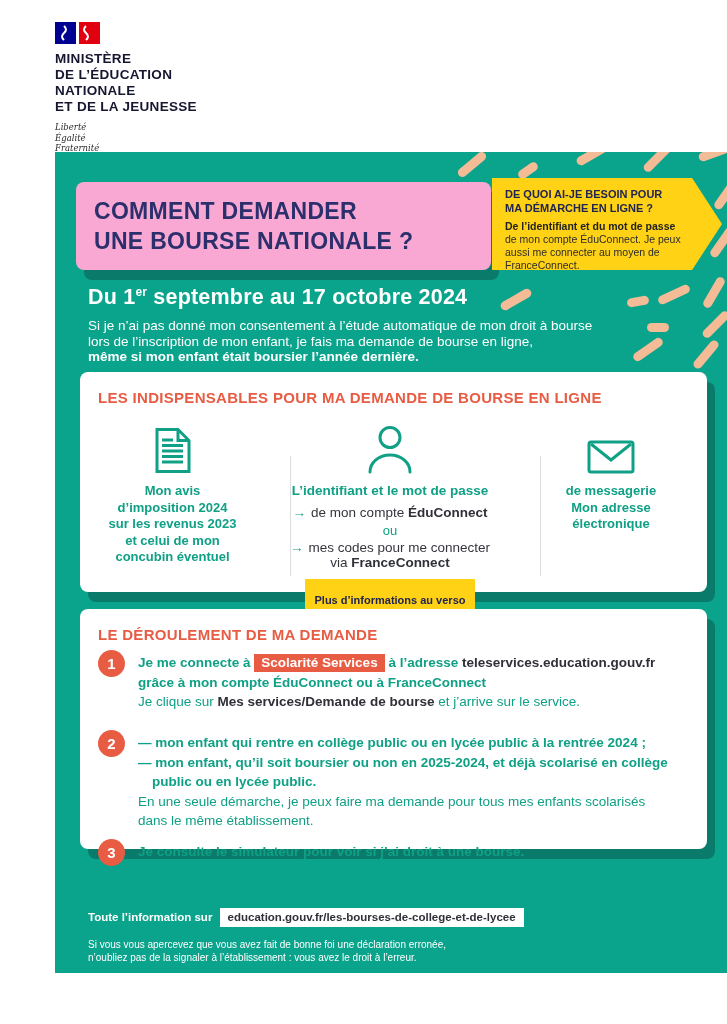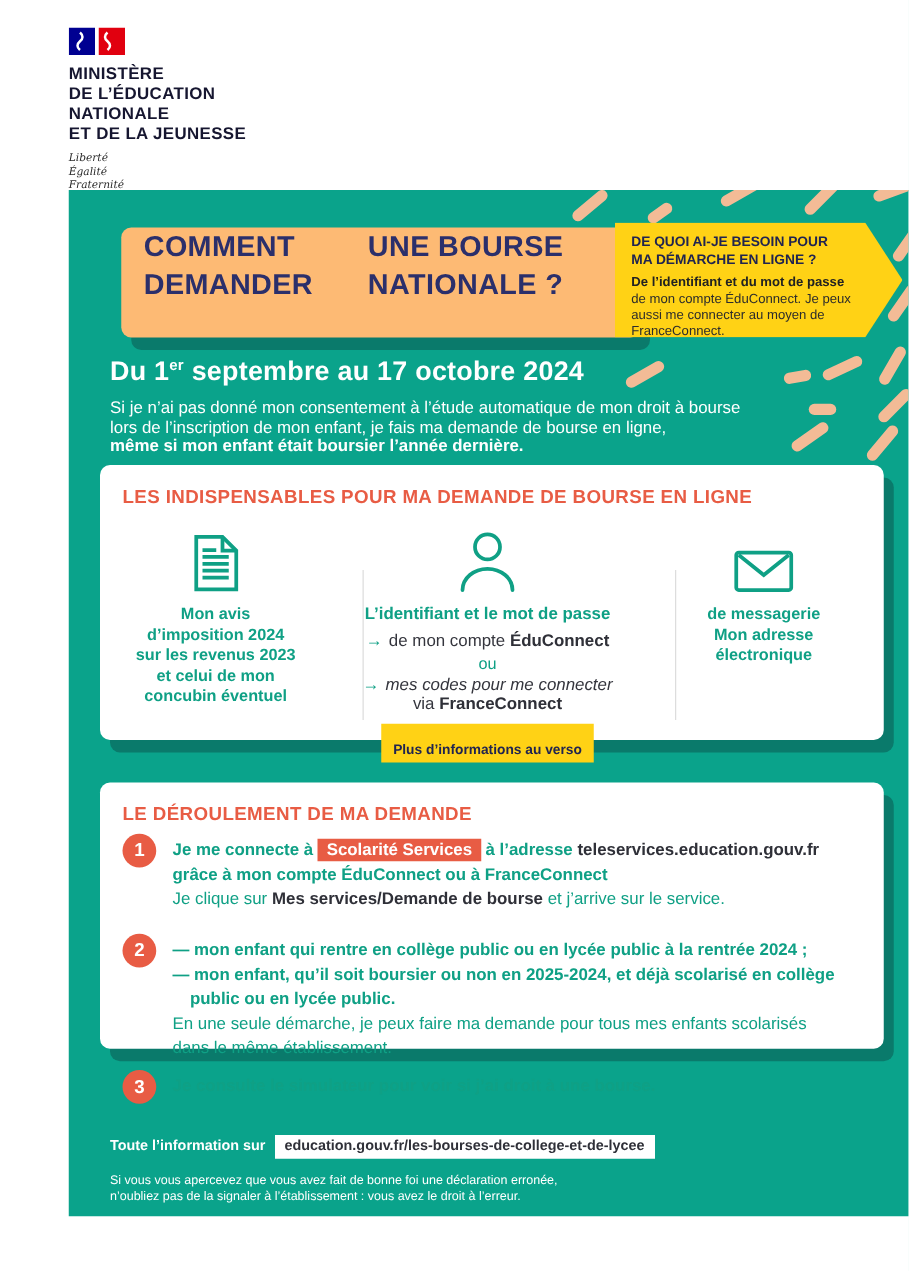--- a/index.html
+++ b/index.html
@@ -19,39 +19,39 @@
   .confetti.s { width:22px; }
   .c1{left:400px;top:8px;transform:rotate(-40deg);} .c2{left:462px;top:14px;transform:rotate(-35deg);}
   .c3{left:520px;top:-2px;transform:rotate(-30deg);} .c4{left:585px;top:2px;transform:rotate(-45deg);}
   .c5{left:643px;top:-4px;transform:rotate(-20deg);} .c6{left:654px;top:38px;transform:rotate(-55deg);}
   .c7{left:650px;top:86px;transform:rotate(-55deg);} .c8{left:642px;top:136px;transform:rotate(-60deg);}
   .c9{left:384px;top:53px;transform:rotate(-75deg);} .c10{left:444px;top:143px;transform:rotate(-30deg);}
   .c11{left:602px;top:138px;transform:rotate(-25deg);} .c12{left:572px;top:145px;transform:rotate(-10deg);}
   .c13{left:644px;top:168px;transform:rotate(-45deg);} .c14{left:592px;top:171px;transform:rotate(0deg);}
   .c15{left:576px;top:193px;transform:rotate(-35deg);} .c16{left:634px;top:198px;transform:rotate(-50deg);}
 
-  .title-card { position:absolute; left:42px; top:30px; width:415px; height:88px; background:#fdba74; border-radius:8px;
-    box-shadow:8px 10px 0 #0A7A6B; display:flex; flex-direction:row; justify-content:center; padding-left:18px; }
+  .title-card { position:absolute; left:21px; top:30px; width:415px; height:88px; background:#f9a8d4; border-radius:8px;
+    box-shadow:8px 10px 0 #0A7A6B; display:flex; flex-direction:column; justify-content:center; padding-left:18px; }
   .title-card div { color:#2B2F6B; font-weight:800; font-size:23px; line-height:30px; letter-spacing:.3px; }
 
   .callout { position:absolute; left:437px; top:26px; width:230px; height:92px; background:#FFD215;
     clip-path:polygon(0 0,87% 0,100% 50%,87% 100%,0 100%); padding:10px 36px 8px 13px; }
   .callout-h { color:#202450; font-weight:800; font-size:11px; line-height:13.5px; }
   .callout-b { margin-top:5px; color:#2c2c2c; font-size:10.5px; line-height:13px; }
   .callout-b b { color:#222; }
   .callout-f { margin-top:4px; font-weight:800; color:#222; font-size:10.5px; }
 
   .period { position:absolute; left:33px; top:133px; color:#fff; font-size:21.5px; font-weight:800; letter-spacing:.2px; }
   .period sup { font-size:12px; }
   .intro { position:absolute; left:33px; top:166px; color:#fff; font-size:13.5px; line-height:15.5px; }
   .intro .b { font-weight:700; }
 
   .card { position:absolute; left:25px; width:627px; background:#fff; border-radius:8px; box-shadow:8px 10px 0 #0A7A6B; }
   .card1 { top:220px; height:220px; }
-  .card2 { top:474px; height:213px; }
+  .card2 { top:457px; height:240px; }
   .card-title { color:#E85C44; font-weight:800; font-size:15px; letter-spacing:.3px; padding:17px 0 0 18px; }
 
   .cols { display:flex; margin-top:4px; }
   .col { text-align:center; padding-top:8px; }
   .colA { width:185px; } .colB { width:250px; } .colC { width:192px; }
   .divider { position:absolute; width:1px; background:#DDDDDD; top:84px; height:120px; }
   .div1 { left:210px; } .div2 { left:460px; }
   .icon-wrap { height:56px; display:flex; align-items:flex-end; justify-content:center; margin-bottom:9px; }
   .greenb { color:#0FA085; font-weight:700; font-size:13px; line-height:16.5px; }
   .colB .heading { color:#0FA085; font-weight:700; font-size:13.5px; }
@@ -169,21 +169,21 @@
         <div class="col colB">
           <div class="icon-wrap">
             <svg width="50" height="50" viewBox="0 0 50 50" fill="none" stroke="#0FA085" stroke-width="3" stroke-linecap="round">
               <circle cx="25" cy="13.5" r="10"></circle>
               <path d="M5 48 a20 17 0 0 1 40 0"></path>
             </svg>
           </div>
           <div class="heading">L’identifiant et le mot de passe</div>
           <div class="arrow-line"><span class="arrow">→</span><span>de mon compte </span><b>ÉduConnect</b></div>
           <div class="or">ou</div>
-          <div class="arrow-line" style="margin-top:2px;font-style:italic;"><span class="arrow">→</span><span>mes codes pour me connecter</span></div>
+          <div class="arrow-line" style="margin-top:2px;"><span class="arrow">→</span><span>mes codes pour me connecter</span></div>
           <div class="arrow-line" style="margin-top:0;"><span>via </span><b>FranceConnect</b></div>
           <div class="mini-badge">Plus d’informations au verso</div>
         </div>
         <div class="col colC">
           <div class="icon-wrap">
             <svg width="48" height="34" viewBox="0 0 48 34" fill="none" stroke="#0FA085" stroke-width="3">
               <rect x="2" y="2" width="44" height="30" rx="2"></rect>
               <path d="M4 4 L24 20 L44 4"></path>
             </svg>
           </div>

